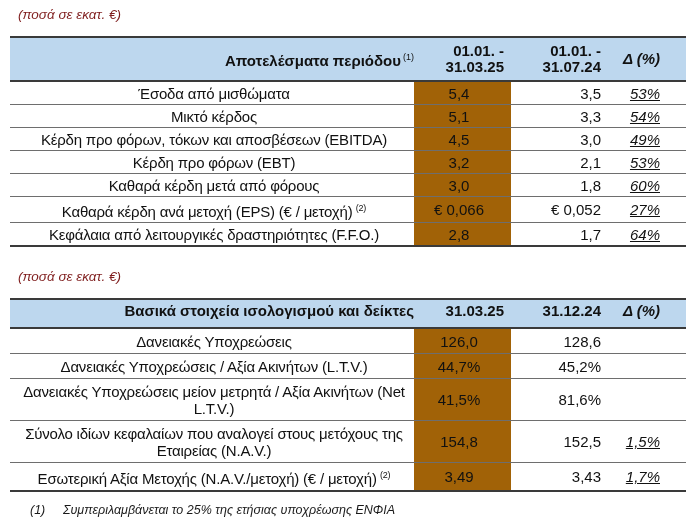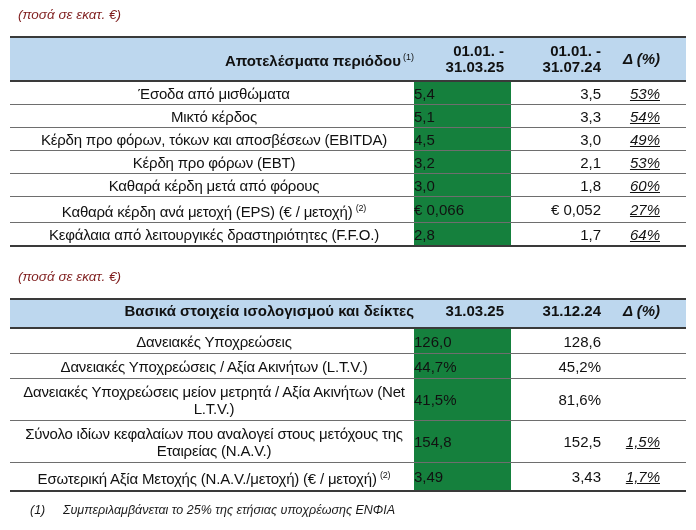--- a/index.html
+++ b/index.html
@@ -52,21 +52,21 @@
     vertical-align: middle;
     line-height: 17px;
     padding-top: 2.5px;
     padding-bottom: 2.5px;
   }
   #table2 tbody td { padding-top: 3.5px; padding-bottom: 3.5px; }
   tbody tr:last-child td { border-bottom: 2px solid #3a3a3a; }
 
   td.c-label { text-align: center; padding-left: 4px; letter-spacing: -0.2px; }
   td.c-label sup { font-size: 9px; margin-left: 1px; }
-  td.c-v1 { background: #15803d; text-align: left; padding-right: 7px; }
+  td.c-v1 { background: #a16207; text-align: center; padding-right: 7px; }
   td.c-v2 { text-align: right; padding-right: 7px; }
   td.c-delta { text-align: right; padding-right: 26px; font-style: italic; text-decoration: underline; }
 
   .footnotes { margin: 8px 0 0 30px; }
   .footnote {
     display: flex;
     font-style: italic;
     font-size: 12.5px;
     line-height: 20px;
     color: #1a1a1a;

